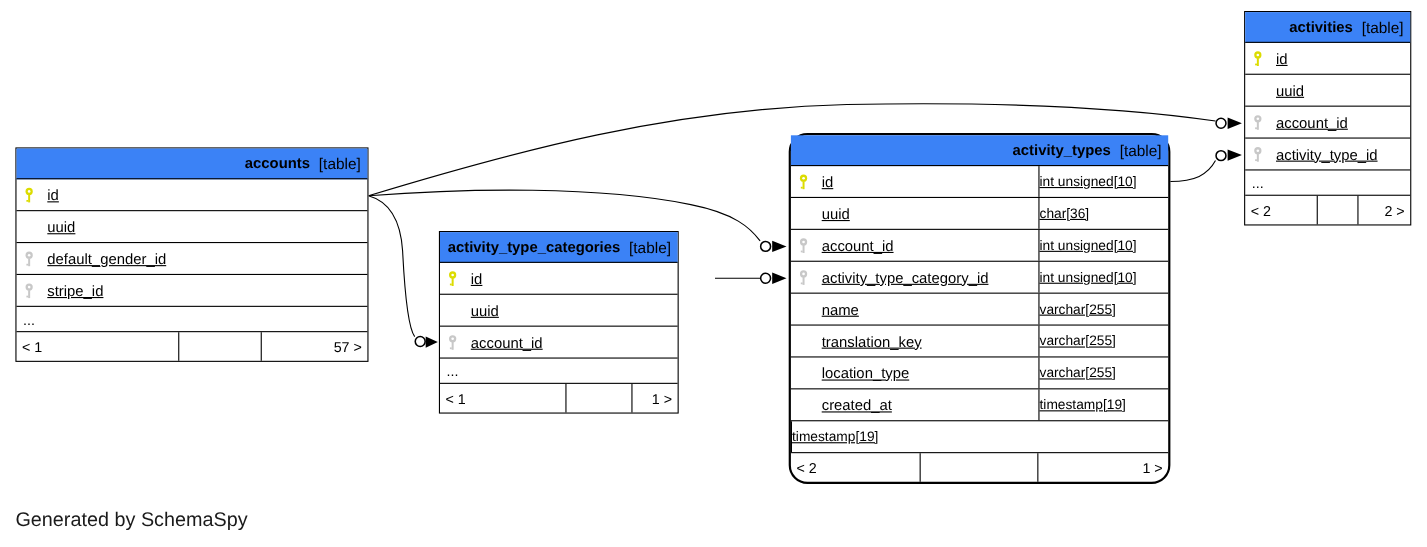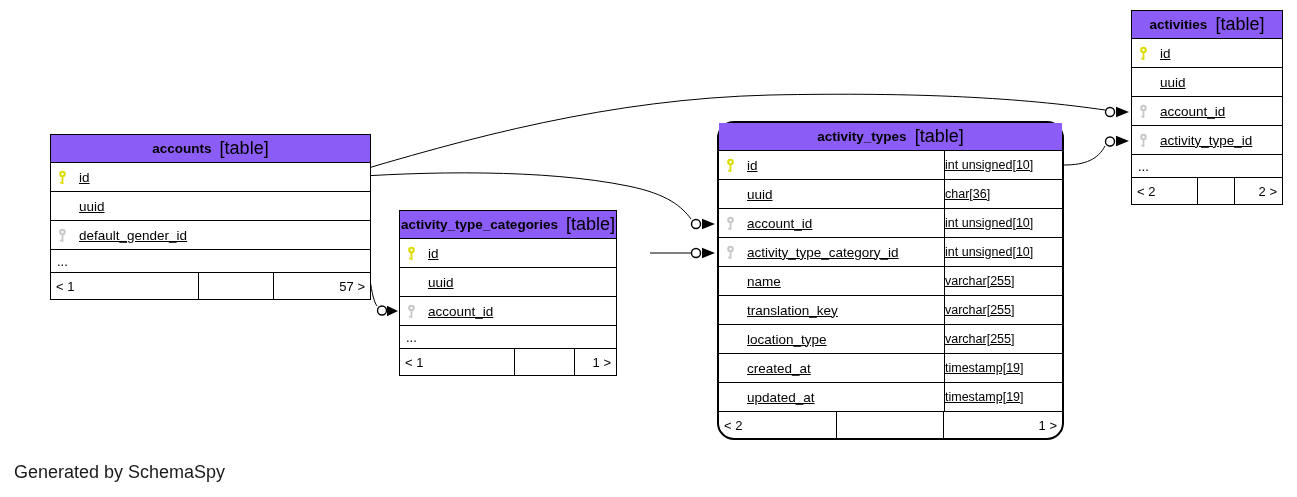--- a/index.html
+++ b/index.html
@@ -17,35 +17,35 @@
   #connectors path, #connectors line { stroke:#000; stroke-width:1; fill:none; }
   #connectors circle { fill:#fff; stroke:#000; stroke-width:1.4; }
   #connectors polygon { fill:#000; stroke:none; }
 
   .tbl {
     position:absolute;
     background:#fff;
     border:1px solid #000;
     box-sizing:border-box;
   }
-  #tbl-accounts       { left:14px;   top:134px; width:321px;margin-left:36px; }
+  #tbl-accounts       { left:14px;   top:134px; width:321px; }
   #tbl-categories     { left:399px;  top:210px; width:218px; }
   #tbl-activity-types { left:717px;  top:121px; width:347px; border-width:2px;border-radius:17px; }
   #tbl-activities     { left:1131px; top:10px;  width:152px; }
 
   .hdr {
     height:28px;
-    background:#8b5cf6;
+    background:#3b82f6;
     border-bottom:1px solid #000;
-    display:flex; align-items:center; justify-content:center;
+    display:flex; align-items:center; justify-content:flex-end;
     padding:0 6px;
     box-sizing:border-box;
   }
   .tname { font-weight:700; font-size:13.5px; white-space:nowrap; }
-  .ttag  { font-size:18px; white-space:nowrap; padding-left:8px; }
+  .ttag  { font-size:14px; white-space:nowrap; padding-left:8px; }
 
   .row {
     height:29px;
     border-bottom:1px solid #000;
     display:flex; align-items:center;
     box-sizing:border-box;
     text-decoration:underline;
   }
   .namecell { flex:1; display:flex; align-items:center; padding:0 6px; height:100%; }
   .keyslot { flex:0 0 22px; display:flex; align-items:center; }
@@ -150,20 +150,33 @@
         <svg width="11" height="15" viewBox="0 0 11 15">
             <circle cx="5.5" cy="4" r="3.3" fill="currentColor"></circle>
             <circle cx="5.5" cy="4" r="1.2" fill="#ffffff"></circle>
             <rect x="4.6" y="6.8" width="1.8" height="7.2" fill="currentColor"></rect>
             <rect x="3" y="11.8" width="1.7" height="1.6" fill="currentColor"></rect>
           </svg>
       </span>
       <span class="cname">default_gender_id</span>
     </div>
   </div>
+  <div class="row">
+    <div class="namecell">
+      <span class="keyslot key-foreign">
+        <svg width="11" height="15" viewBox="0 0 11 15">
+            <circle cx="5.5" cy="4" r="3.3" fill="currentColor"></circle>
+            <circle cx="5.5" cy="4" r="1.2" fill="#ffffff"></circle>
+            <rect x="4.6" y="6.8" width="1.8" height="7.2" fill="currentColor"></rect>
+            <rect x="3" y="11.8" width="1.7" height="1.6" fill="currentColor"></rect>
+          </svg>
+      </span>
+      <span class="cname">stripe_id</span>
+    </div>
+  </div>
   <div class="ellipsis-row">...</div>
   <div class="pager">
     <span class="pc pc1">&lt; 1</span>
     <span class="pc pc2"></span>
     <span class="pc">57 &gt;</span>
   </div>
 </div>
 
 <div class="tbl" id="tbl-categories">
   <div class="hdr">
@@ -286,24 +299,20 @@
     <div class="typecell">varchar[255]</div>
   </div>
   <div class="row">
     <div class="namecell">
       <span class="keyslot"></span>
       <span class="cname">created_at</span>
     </div>
     <div class="typecell">timestamp[19]</div>
   </div>
   <div class="row">
-    <div class="namecell">
-      <span class="keyslot"></span>
-      <span class="cname">updated_at</span>
-    </div>
     <div class="typecell">timestamp[19]</div>
   </div>
   <div class="pager">
     <span class="pc pc1">&lt; 2</span>
     <span class="pc pc2"></span>
     <span class="pc">1 &gt;</span>
   </div>
 </div>
 
 <div class="tbl" id="tbl-activities">

